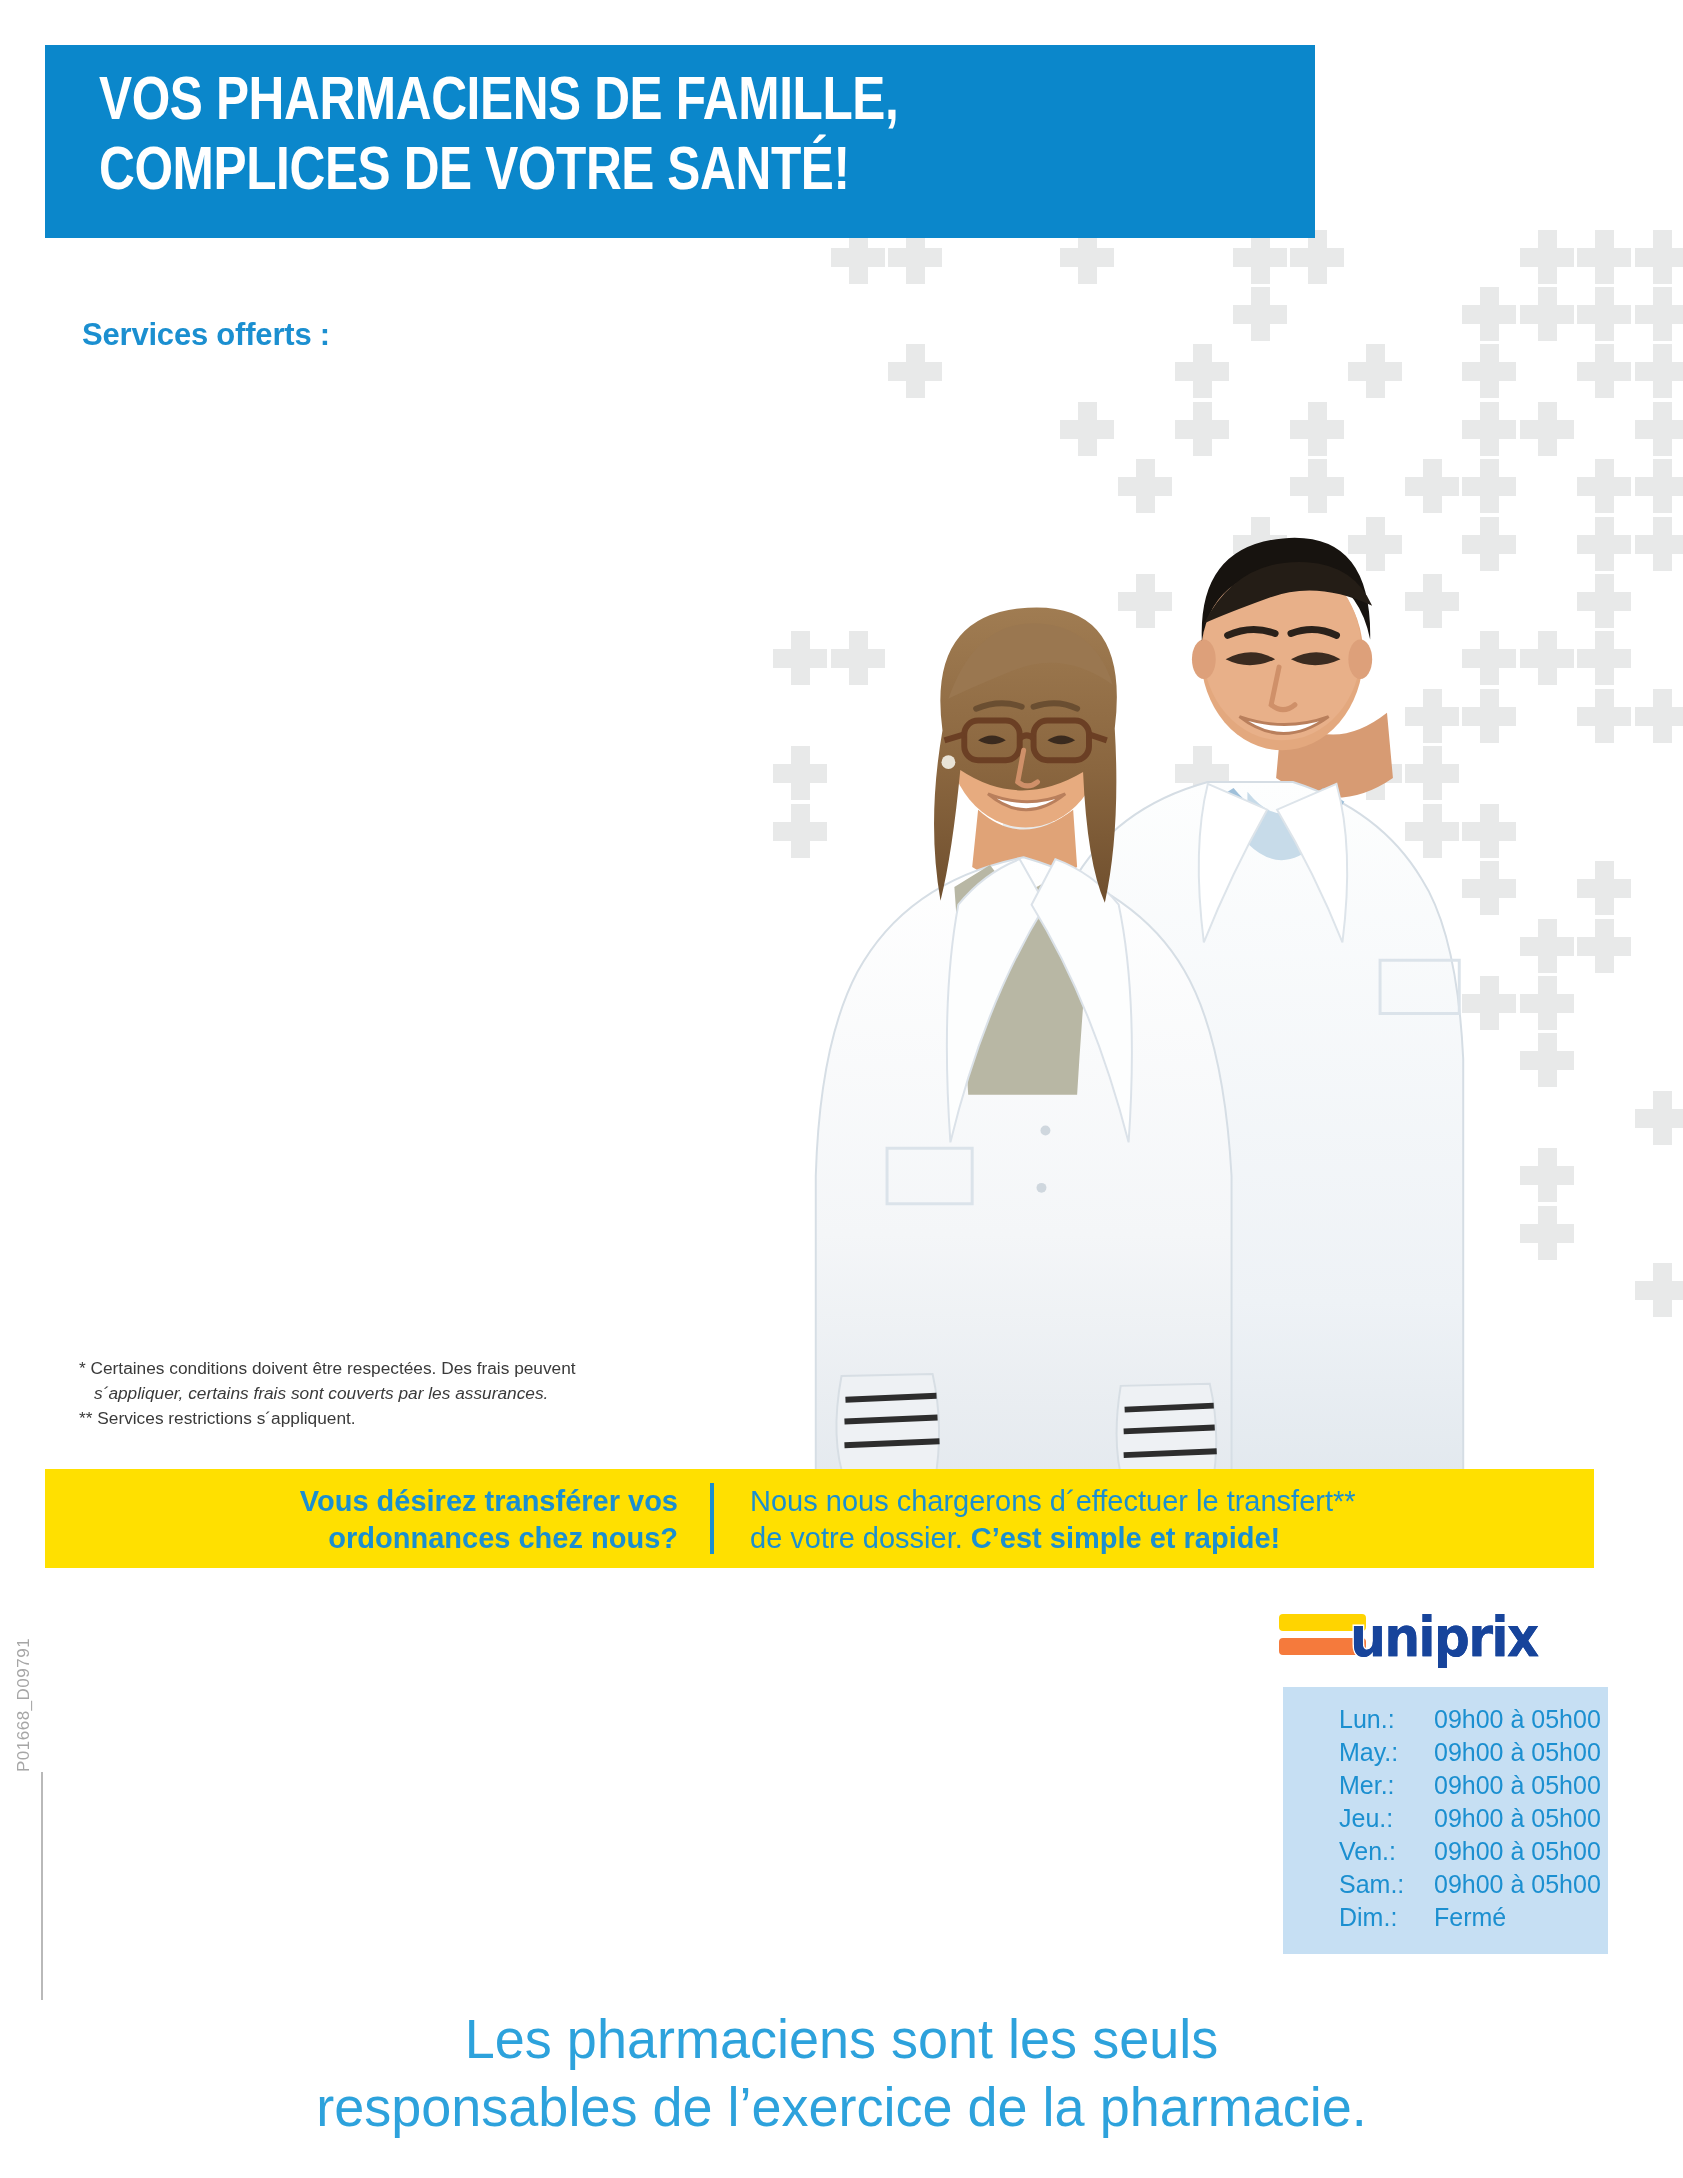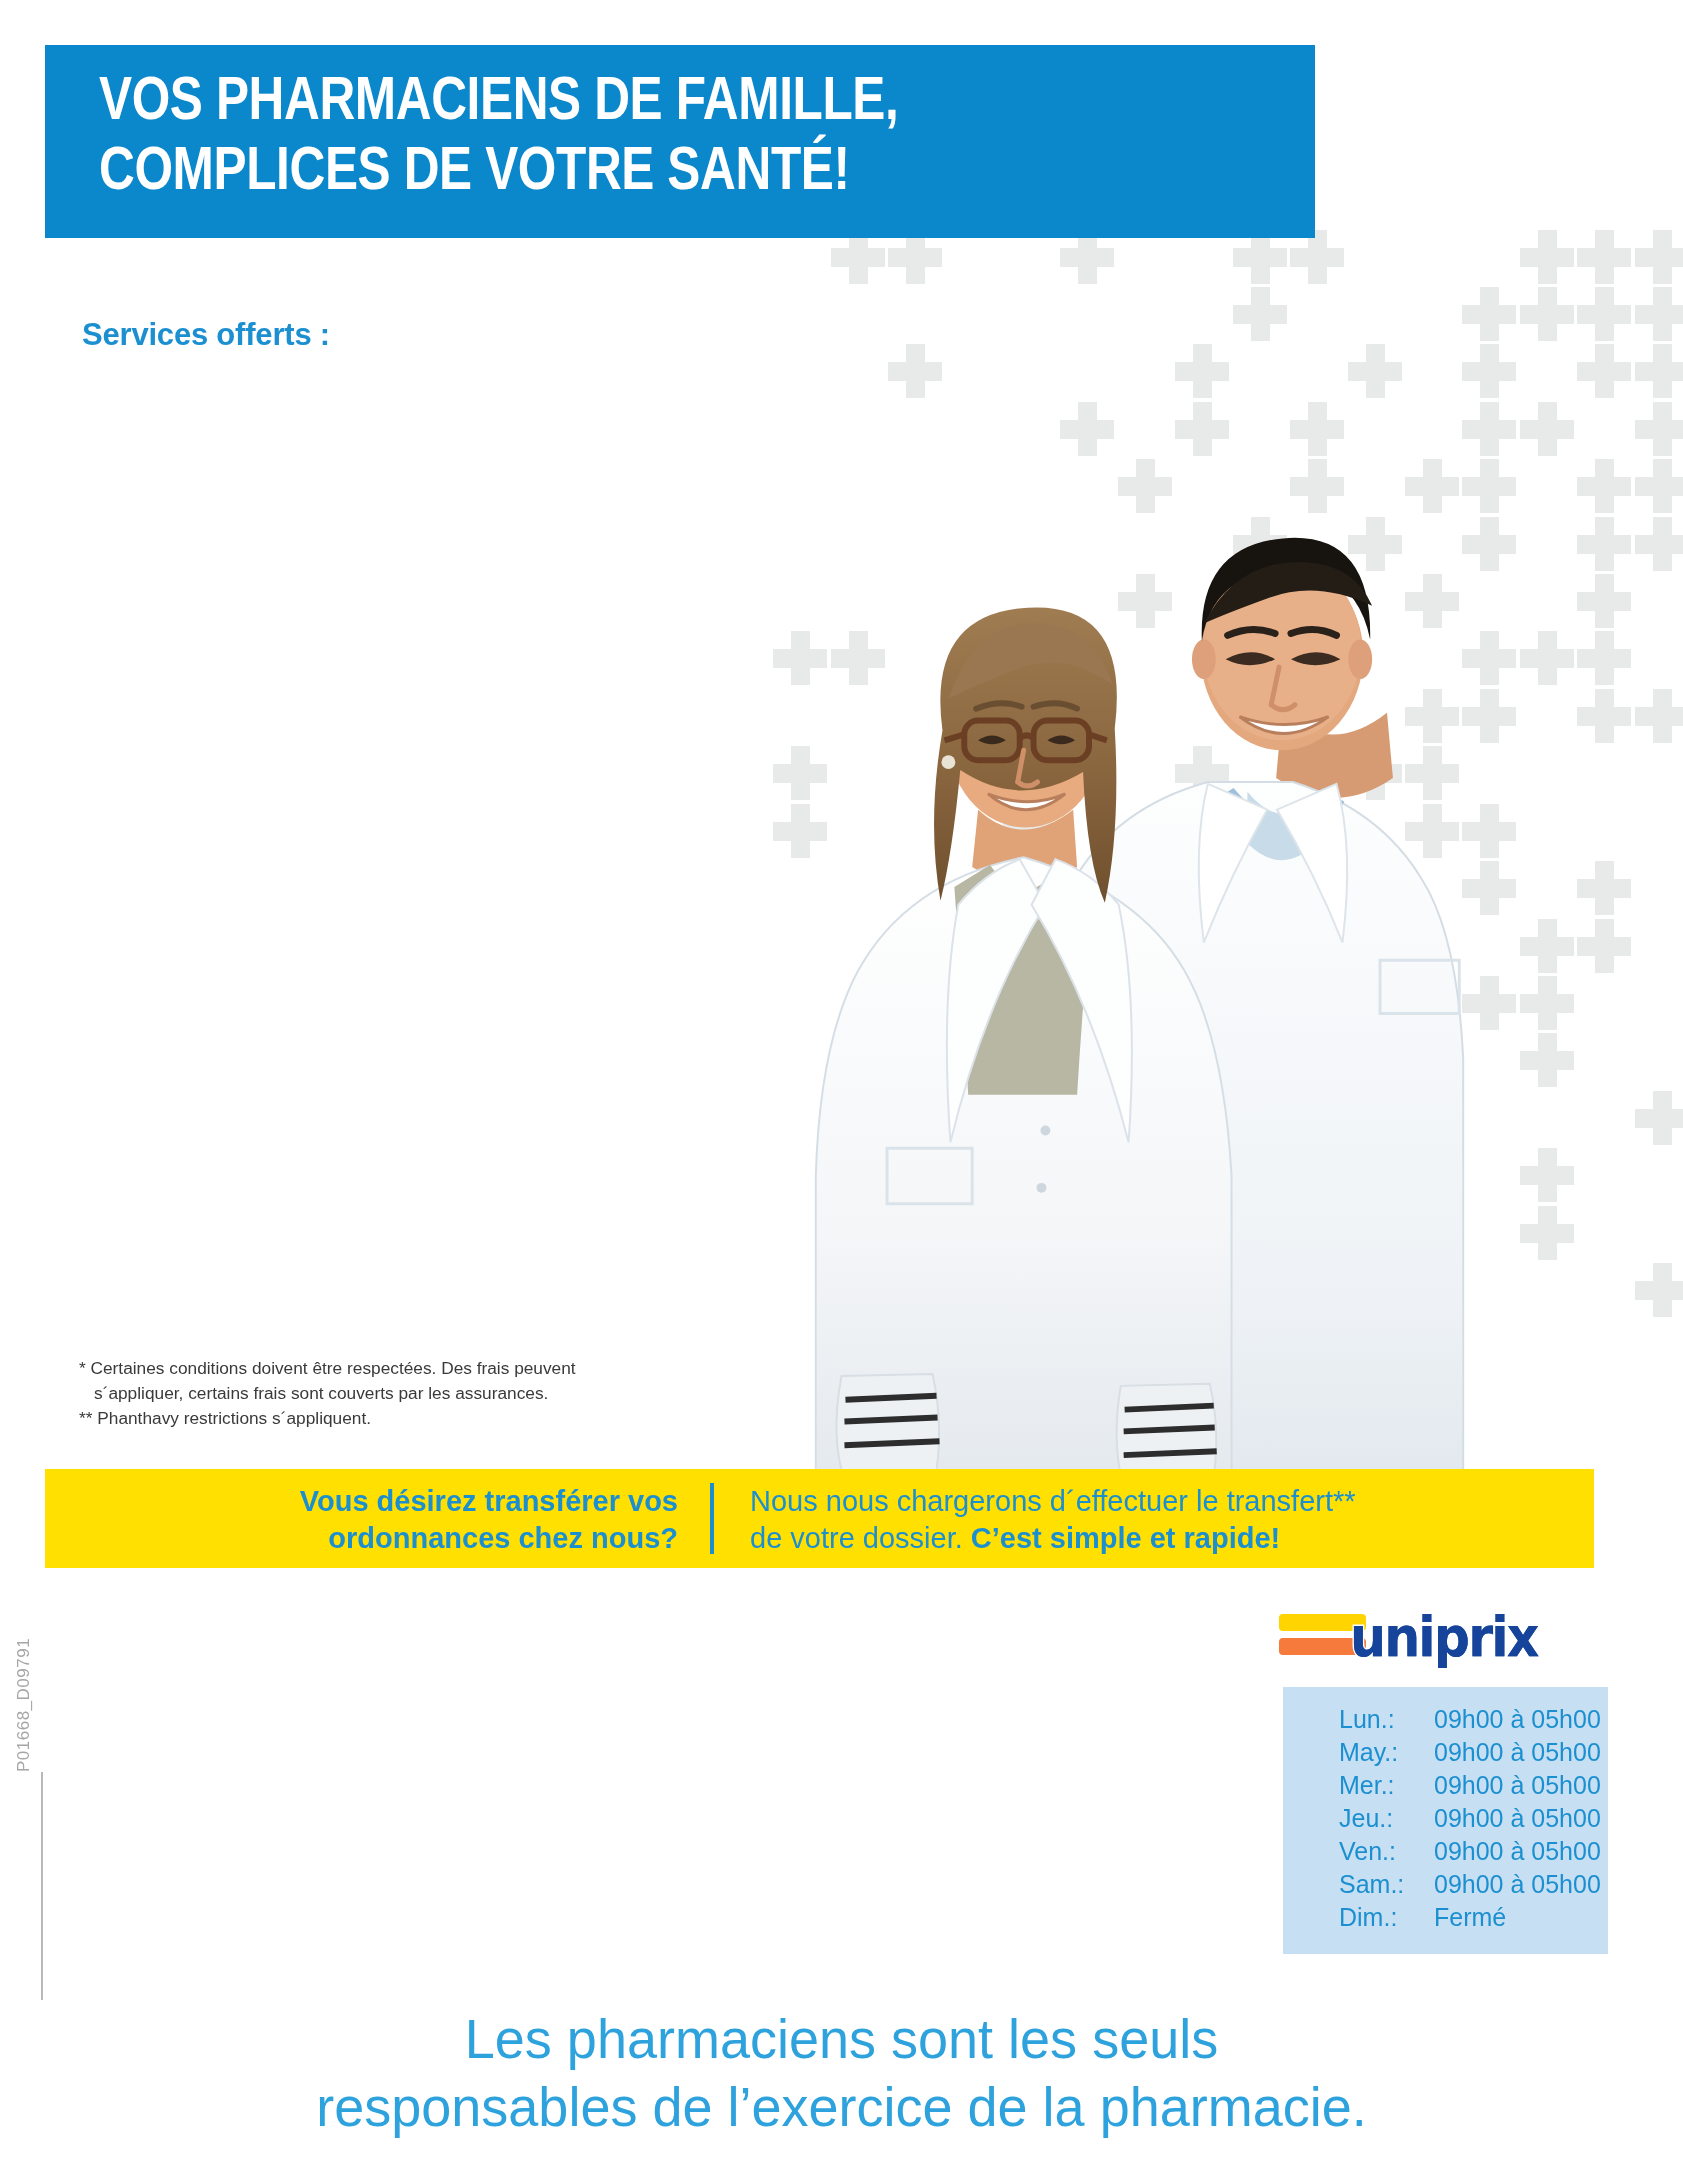--- a/index.html
+++ b/index.html
@@ -38,21 +38,21 @@
   
   .photo-wrap{position:absolute;left:693px;top:465px;width:891px;height:1020px;overflow:hidden;}
   .ph-figure{position:absolute;}
 
   
   .footnotes{
     position:absolute;left:79px;top:1356px;width:634px;
     color:#3a3a3a;font-size:17.3px;line-height:25px;
   }
   .footnotes div{white-space:pre;}
-  .fn-ind{padding-left:15px;}
+  .fn-ind{padding-left:15px;font-style:italic;}
 
   
   .transfer-band{
     position:absolute;left:45px;top:1469px;width:1549px;height:99px;
     background:#ffe000;
   }
   .transfer-left{
     position:absolute;left:168px;top:14px;width:465px;text-align:right;
     color:#1b8fd0;font-weight:bold;font-size:29px;line-height:37px;
   }
@@ -488,21 +488,21 @@
   <div class="header-bar">
     <div class="header-title">VOS PHARMACIENS DE FAMILLE,
 COMPLICES DE VOTRE SANTÉ!</div>
   </div>
 
   <div class="services-offerts">Services offerts :</div>
 
   <div class="footnotes">
     <div>* Certaines conditions doivent être respectées. Des frais peuvent</div>
     <div class="fn-ind">s´appliquer, certains frais sont couverts par les assurances.</div>
-    <div>** Phanthavy restrictions s´appliquent.</div>
+    <div>** Services restrictions s´appliquent.</div>
   </div>
 
   <div class="transfer-band">
     <div class="transfer-left">
       <div>Vous désirez transférer vos</div>
       <div>ordonnances chez nous?</div>
     </div>
     <div class="transfer-divider"></div>
     <div class="transfer-right">
       <div>Nous nous chargerons d´effectuer le transfert**</div>

